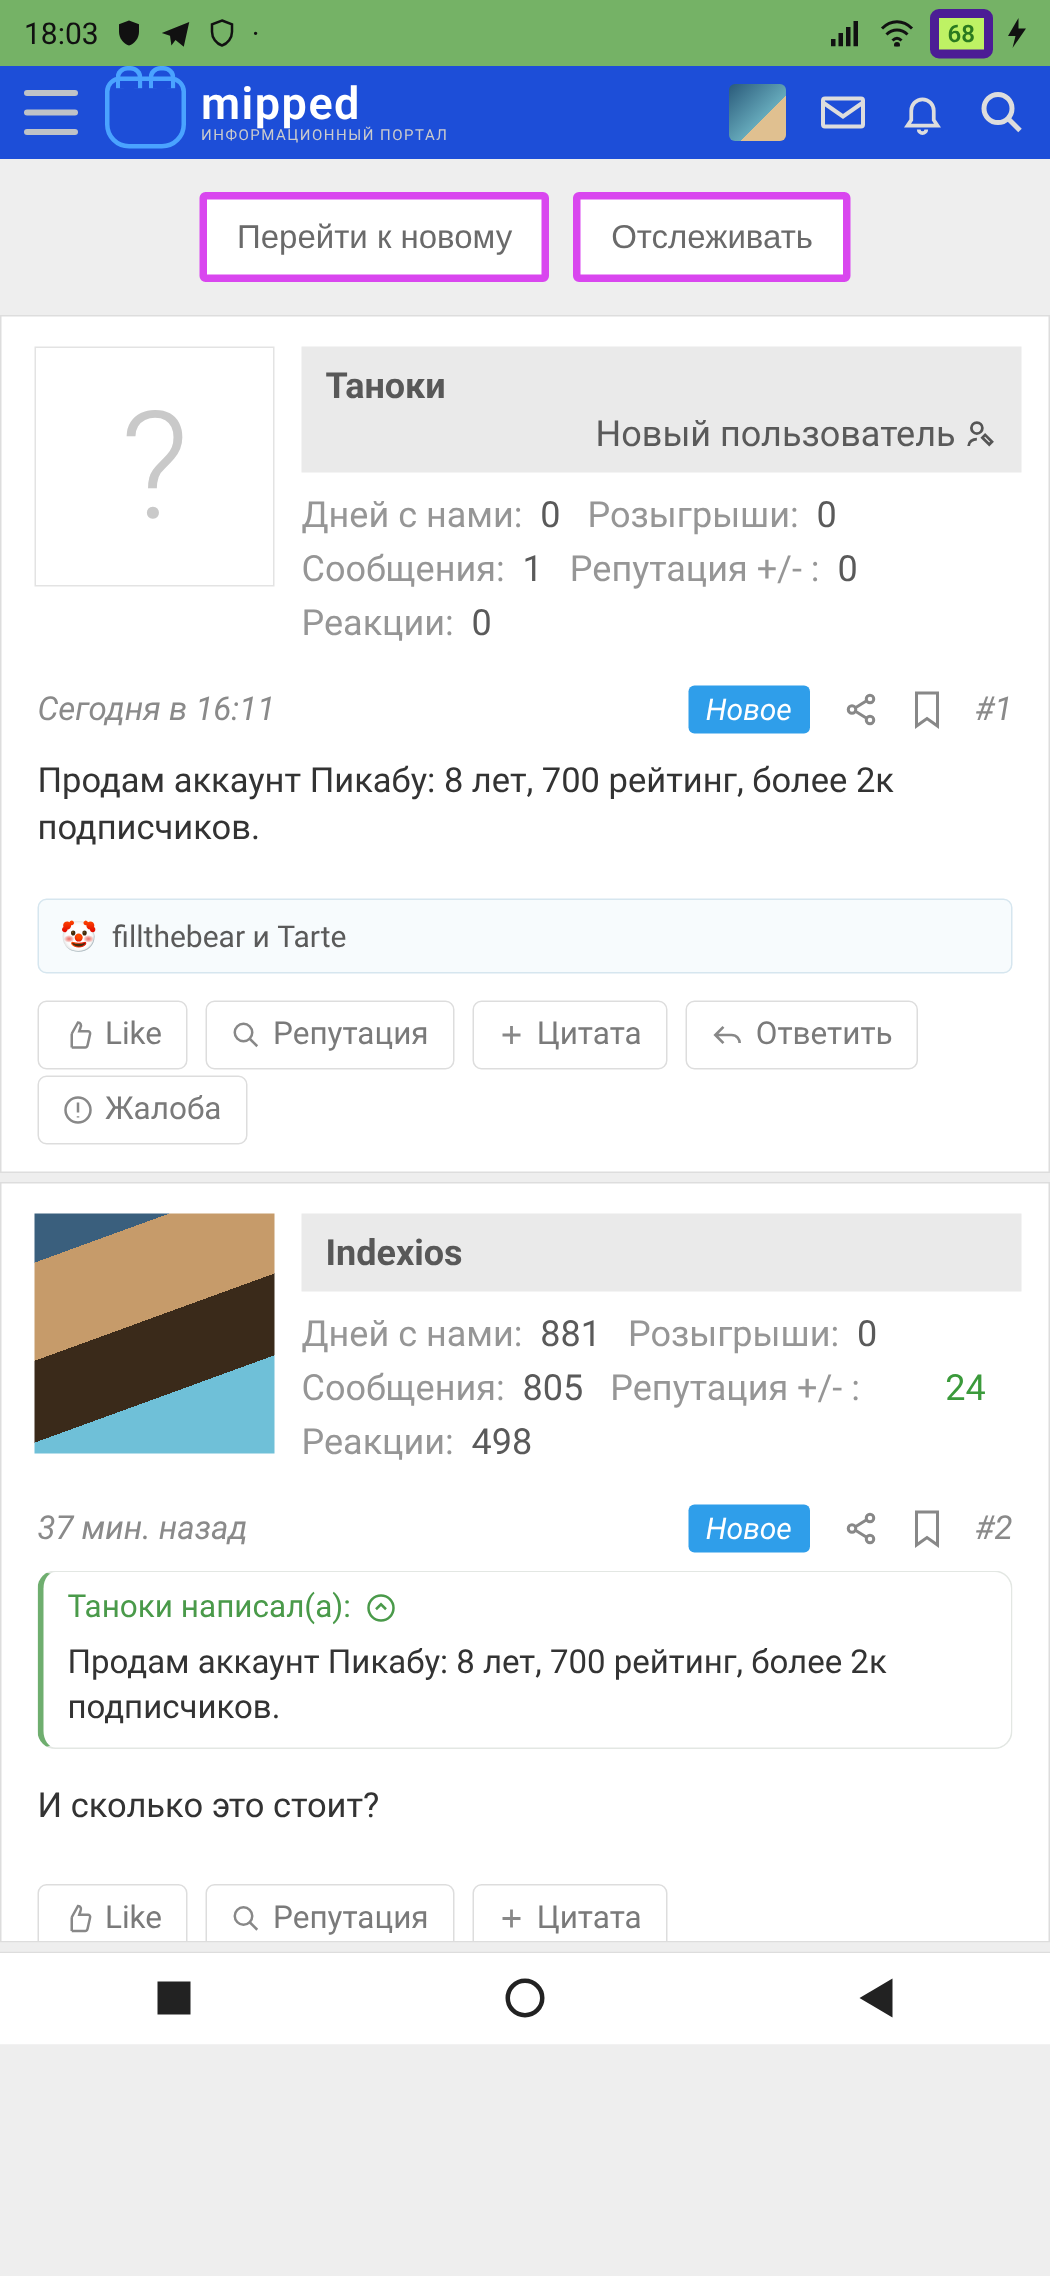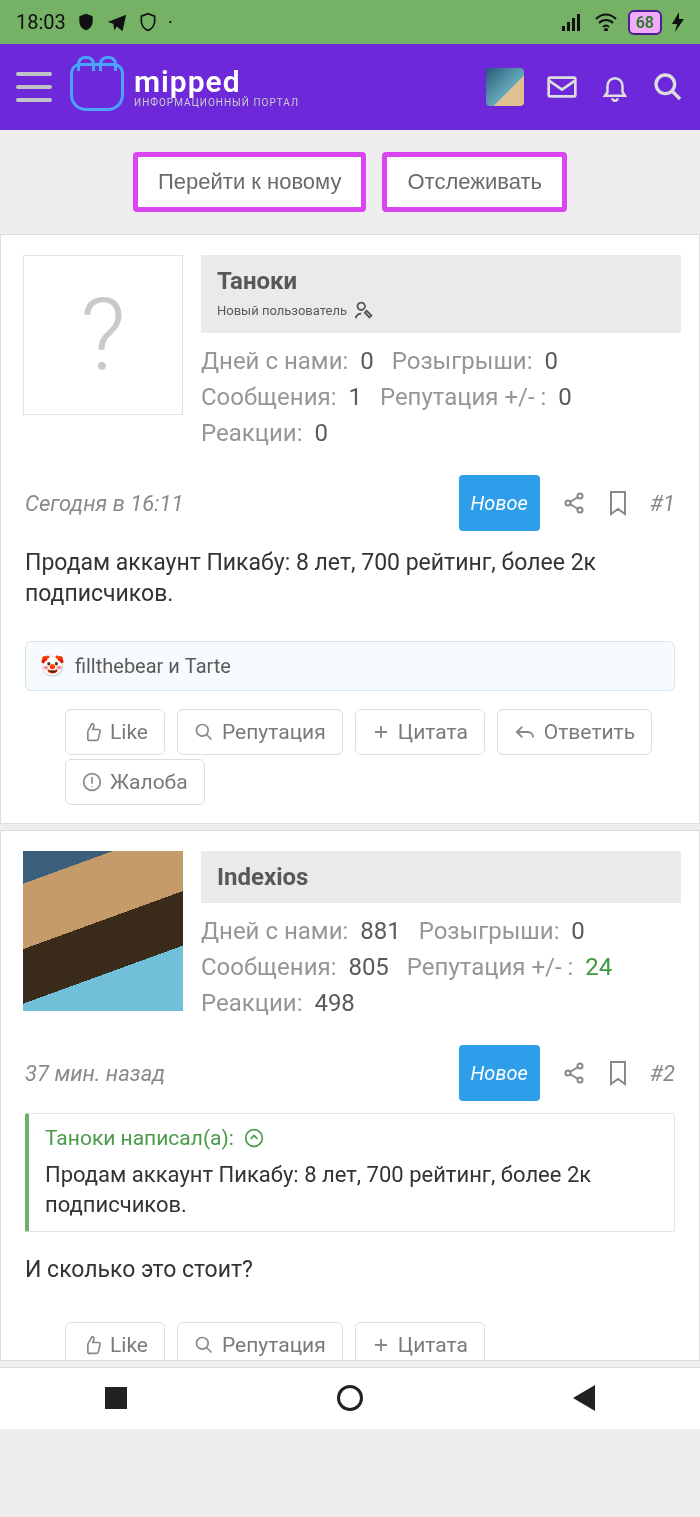--- a/index.html
+++ b/index.html
@@ -16,33 +16,33 @@
     display: flex;
     align-items: center;
     justify-content: space-between;
     padding: 0 16px;
     font-size: 20px;
     color: #111;
   }
   .status-left, .status-right { display: flex; align-items: center; gap: 10px; }
   .status-right svg { display: block; }
   .battery {
-    border: 2px solid #4c1d95;
+    border: 6px solid #4c1d95;
     border-radius: 6px;
     padding: 1px 6px;
     font-size: 16px;
     font-weight: 600;
     color: #2a7a1f;
-    background: #f0abfc;
+    background: #bef264;
     position: relative;
   }
   
   .app-header {
-    background: #6d28d9;
-    height: 86px;
+    background: #1d4ed8;
+    height: 62px;
     display: flex;
     align-items: center;
     padding: 0 16px;
     gap: 18px;
   }
   .hamburger { width: 36px; height: 30px; display:flex; flex-direction:column; justify-content:space-between;}
   .hamburger div { height:4px; background:#bfc3c7; border-radius:2px;}
   .logo-block { display:flex; align-items:center; gap:10px; flex:0 0 auto;}
   .logo-icon {
     width:54px; height:48px; border:3px solid #4aa3ff; border-radius:10px 10px 16px 16px;
@@ -88,55 +88,55 @@
   .post-avatar.q { font-size:100px; color:#c9c9c9; font-weight:300;}
   .post-avatar.img {
     background: linear-gradient(160deg,#3a5f7d 0 15%, #c69b6a 15% 45%, #3a2a1a 45% 70%, #6fc0d8 70%);
     border:none;
   }
   .post-userblock { flex:1; padding:20px 18px 10px 18px; min-width:0;}
   .user-namebox {
     background:#eaeaea; padding:12px 16px; margin-bottom:10px;
   }
   .user-name { font-size:24px; font-weight:700; color:#585858;}
-  .user-rank { font-size:13px; color:#5a5a5a; margin-top:4px; display:flex; align-items:center; gap:6px;}
+  .user-rank { font-size:24px; color:#5a5a5a; margin-top:4px; display:flex; align-items:center; gap:6px;justify-content:flex-end;}
   .user-stats { font-size:24px; color:#969696; line-height:1.5; }
   .user-stats .statrow { display:flex; flex-wrap:wrap; gap:6px 18px;}
   .user-stats .v { color:#5a5a5a; }
-  .user-stats .v.green { color:#3b9a3b; }
+  .user-stats .v.green { color:#3b9a3b;margin-left:45px; }
   
   .post-meta {
     display:flex; align-items:center; justify-content:space-between;
     padding:14px 24px 8px; font-size:22px; color:#8a8a8a;font-style:italic;
   }
   .post-meta .right { display:flex; align-items:center; gap:22px;}
   .badge-new {
-    background:#2f9eea; color:#fff; font-size:20px; padding:16px 12px; border-radius:4px;
+    background:#2f9eea; color:#fff; font-size:20px; padding:4px 12px; border-radius:4px;
   }
   
   .post-body { padding:8px 24px 18px; font-size:23px; color:#333; line-height:1.35;}
   .reactions-row {
     margin:14px 24px 0; border:1px solid #d6e6ef; background:#f7fbfd;
     border-radius:6px; padding:12px 14px; font-size:20px; color:#5a5a5a;
     display:flex; align-items:center; gap:10px;
   }
   
   .actions {
-    padding:18px 24px 4px; display:flex; flex-wrap:wrap; gap:12px;margin-left:40px;
+    padding:18px 24px 4px; display:flex; flex-wrap:wrap; gap:12px;
   }
   .abtn {
     border:1px solid #ddd; border-radius:6px; padding:10px 16px;
     font-size:21px; color:#7a7a7a; background:#fff;
     display:inline-flex; align-items:center; gap:8px;
   }
   .actions.bottom-clip { padding-bottom:0; overflow:hidden; max-height:56px;}
   
   .quote {
     margin:4px 24px 14px; border:1px solid #e3e7e3; border-left:4px solid #6fae6f;
-    border-radius:2px; padding:12px 16px;
+    border-radius:12px; padding:12px 16px;
   }
   .quote-head { color:#4a9a4a; font-size:21px; display:flex; align-items:center; gap:10px; margin-bottom:10px;}
   .quote-body { font-size:22px; color:#333; line-height:1.35;}
   
   .navbar {
     background:#fff; height:62px; display:flex; align-items:center; justify-content:space-around;
     border-top:1px solid #ddd;
   }
   .nav-square { width:22px; height:22px; background:#222; }
   .nav-circle { width:26px; height:26px; border:3px solid #222; border-radius:50%; }

